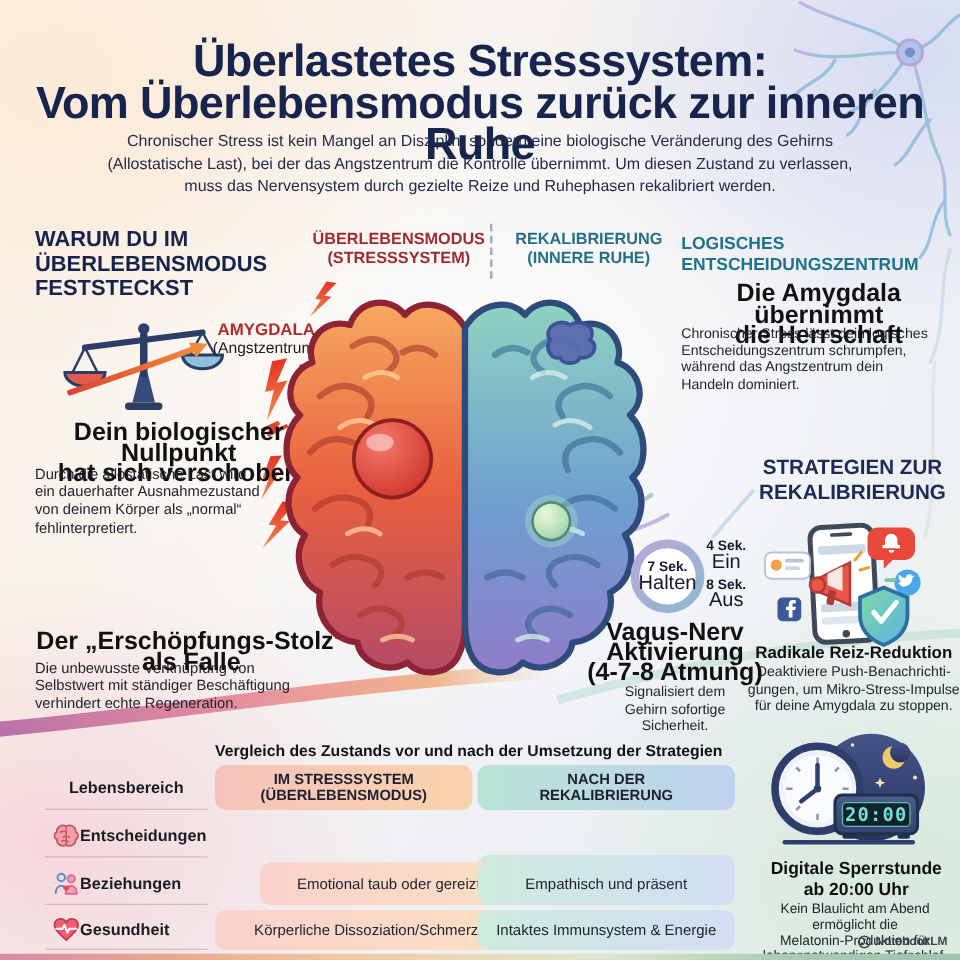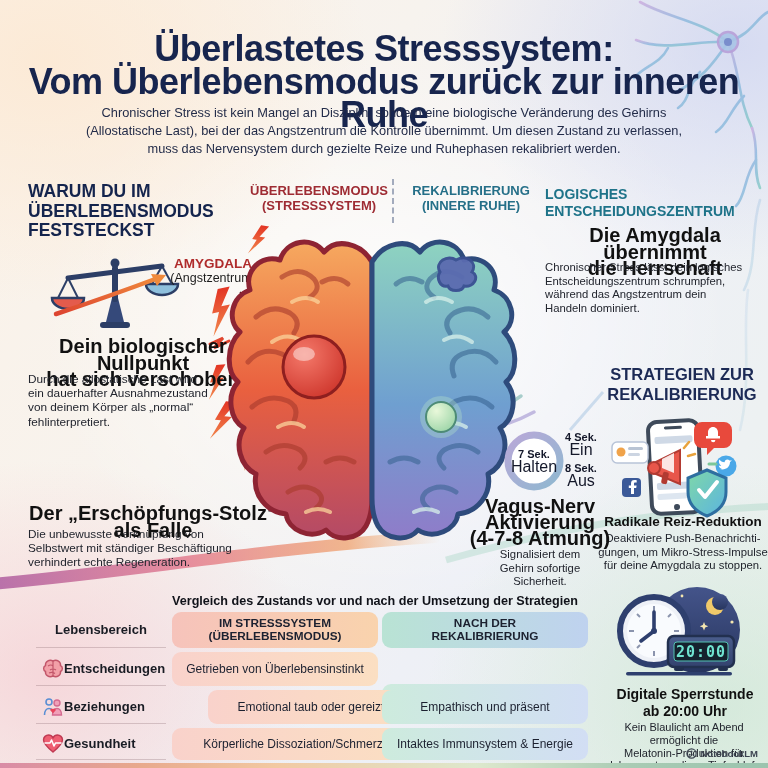--- a/index.html
+++ b/index.html
@@ -342,21 +342,20 @@
   <div class="abs cell h calm-h" style="left:382px;top:612px;width:206px;height:36px;" data-bind="table.col3_header">NACH DER
 REKALIBRIERUNG</div>
 
   <div class="abs leftrow" style="left:36px;top:652px;width:130px;height:34px;">
     <svg width="22" height="22" viewBox="0 0 22 22">
       <path d="M11,3 c-4,-2 -8,1 -7.5,4.5 c-2.5,1 -2.5,5 0,6 c-.5,3.5 3.5,6.5 7.5,4.5 c4,2 8,-1 7.5,-4.5 c2.5,-1 2.5,-5 0,-6 C19,4 15,1 11,3 z" fill="#f2a0a8" stroke="#c2566a" stroke-width="1.4"></path>
       <path d="M6,8 q3,-2 5,0 M8,12 q3,-2 6,0 M7,15 q3,-1.5 6,.5 M11,3 v15" fill="none" stroke="#c2566a" stroke-width="1.2"></path>
     </svg>
     <span class="lbl" data-bind="table.rows.0.label">Entscheidungen</span>
   </div>
-  <div class="abs cell stress-c" style="left:172px;top:652px;width:206px;height:34px;" data-bind="table.rows.0.stress">Getrieben von Überlebensinstinkt</div>
   <div class="abs cell calm-c" style="left:382px;top:684px;width:206px;height:34px;" data-bind="table.rows.0.calm">Präzise, ruhig und messerscharf</div>
 
   <div class="abs leftrow" style="left:36px;top:690px;width:130px;height:34px;">
     <svg width="22" height="22" viewBox="0 0 22 22">
       <circle cx="7" cy="6" r="3" fill="none" stroke="#5b8fd4" stroke-width="1.6"></circle>
       <path d="M2.5,19 c0,-4 2,-6.5 4.5,-6.5 s4.5,2.5 4.5,6.5" fill="none" stroke="#5b8fd4" stroke-width="1.6"></path>
       <circle cx="15" cy="7" r="3" fill="#f0a0b8" stroke="#d46a90" stroke-width="1.4"></circle>
       <path d="M10.5,19 c0,-4 2,-6.5 4.5,-6.5 s4.5,2.5 4.5,6.5 z" fill="#f0a0b8" stroke="#d46a90" stroke-width="1.4"></path>
       <path d="M11,13 c-1.3,-1.3 -3.4,0 -2.6,1.6 l2.6,2.6 l2.6,-2.6 c.8,-1.6 -1.3,-2.9 -2.6,-1.6 z" fill="#e8445c"></path>
     </svg>

